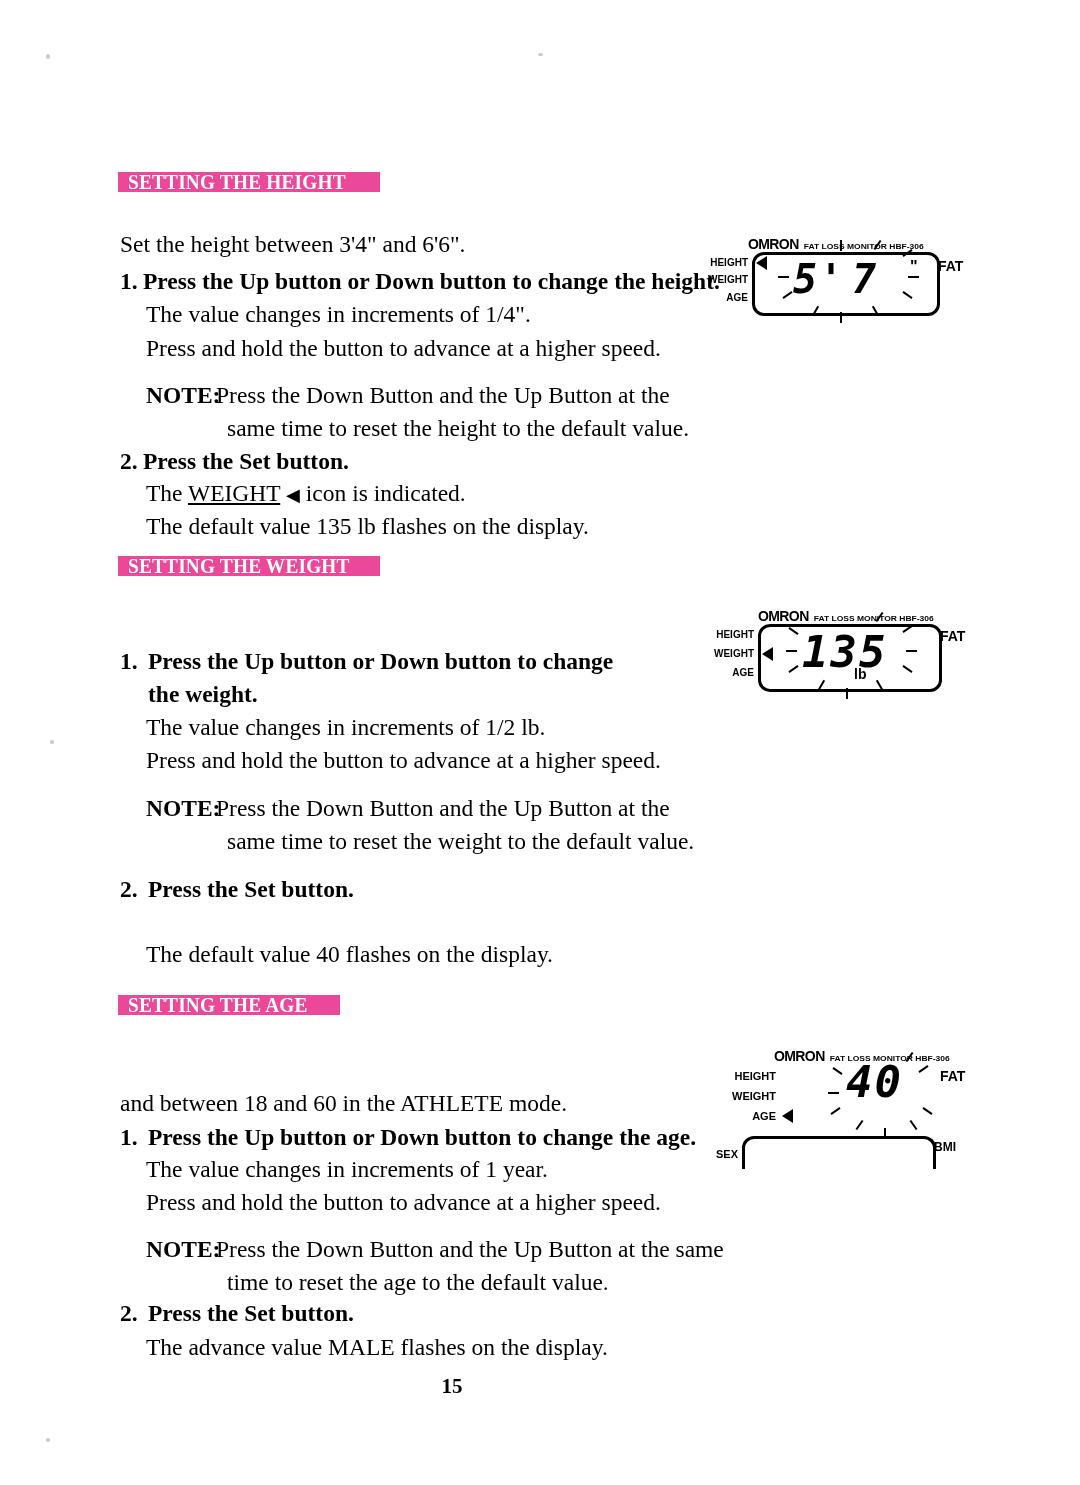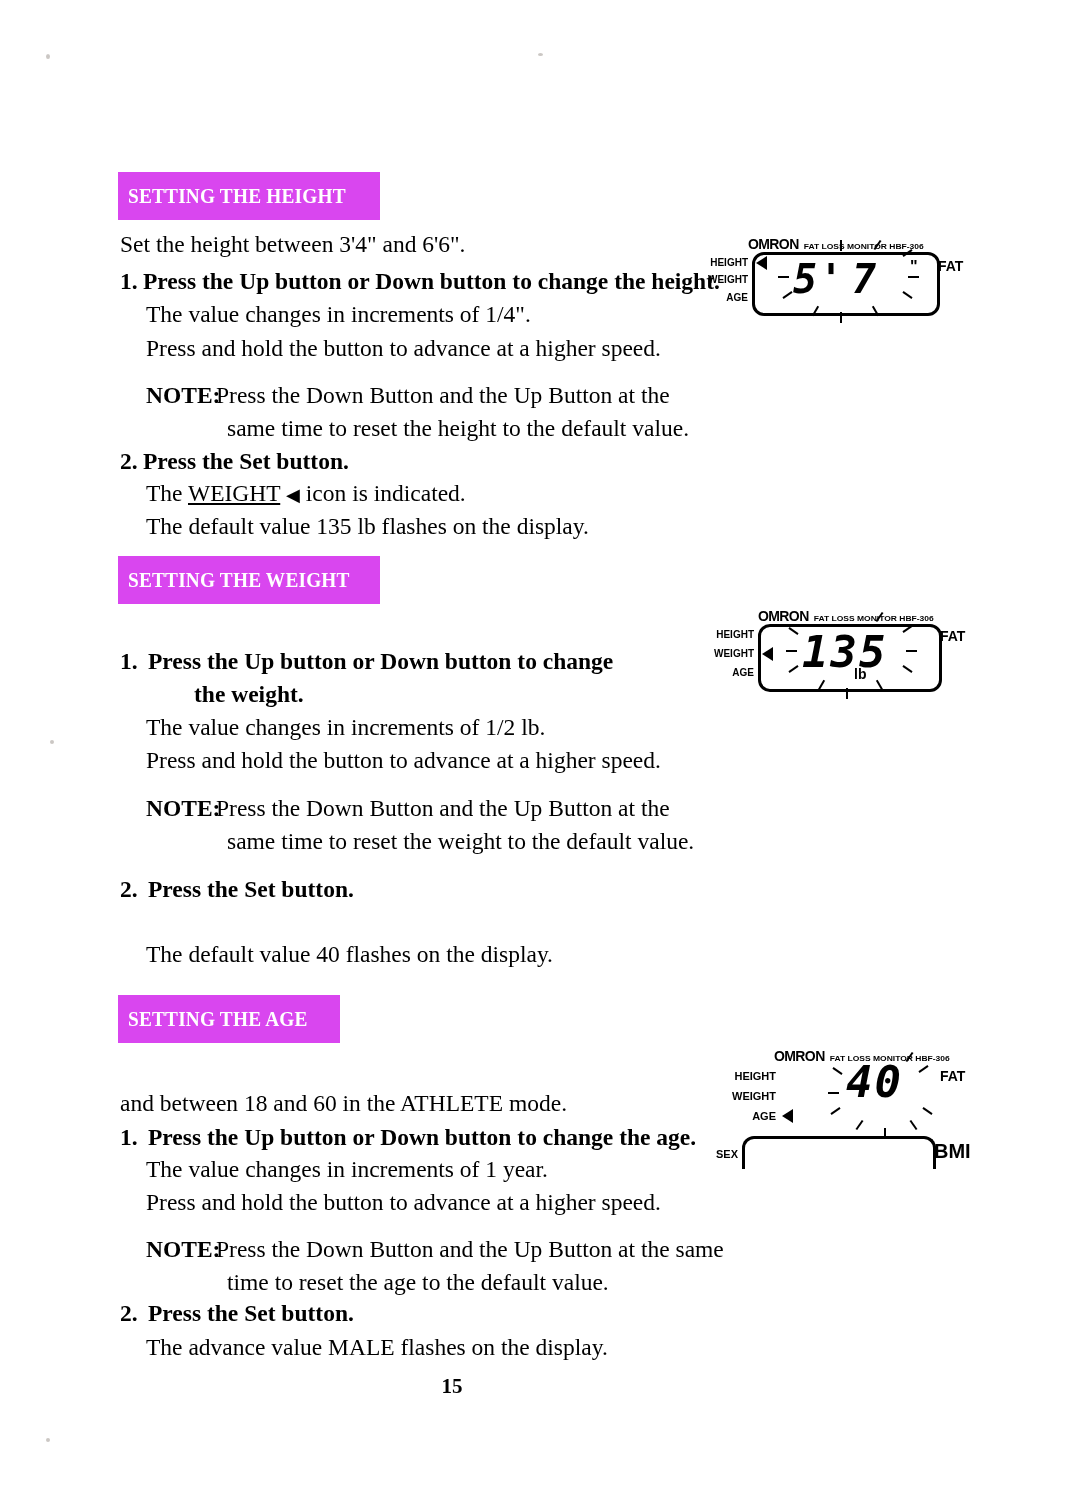--- a/index.html
+++ b/index.html
@@ -49,25 +49,25 @@
     font-size: 41px;
     letter-spacing: -0.5px;
     transform: scaleX(.90);
     white-space: nowrap;
     font-family: "Liberation Serif", "DejaVu Serif", serif;
   }
 
   
   .section-head {
     position: absolute;
-    background: #d946ef;
+    background: #ec4899;
     display: flex;
     align-items: center;
     padding: 0 10px;
-    height: 48px;
+    height: 20px;
   }
   .section-head .sh-text {
     color: #ffffff;
     font-weight: bold;
     font-size: 21px;
     letter-spacing: .2px;
     transform: scaleX(.92);
     transform-origin: left center;
     white-space: nowrap;
   }
@@ -230,21 +230,21 @@
     <div class="flash" style="left:160px; top:8px;  width:11px; height:2px; transform:rotate(-55deg);"></div>
   </div>
 
   <div class="section-head" style="left:118px; top:556px; width:242px;">
     <span class="sh-text">SETTING THE WEIGHT</span>
   </div>
 
 
   <div class="txt b" style="left:120px; top:650px;">1.</div>
   <div class="txt b" style="left:148px; top:650px;font-family:Liberation Serif, serif;">Press the Up button or Down button to change</div>
-  <div class="txt b" style="left:148px; top:683px;margin-left:46px;">the weight.</div>
+  <div class="txt b" style="left:148px; top:683px;">the weight.</div>
 
   <div class="txt" style="left:146px; top:716px;">The value changes in increments of 1/2 lb.</div>
   <div class="txt" style="left:146px; top:749px;">Press and hold the button to advance at a higher speed.</div>
 
   <div class="txt b" style="left:146px; top:797px;">NOTE:</div>
   <div class="txt" style="left:216px; top:797px;">Press the Down Button and the Up Button at the</div>
   <div class="txt" style="left:227px; top:830px;">same time to reset the weight to the default value.</div>
 
   <div class="txt b" style="left:120px; top:878px;">2.</div>
   <div class="txt b" style="left:148px; top:878px;">Press the Set button.</div>
@@ -321,19 +321,19 @@
     <div class="flash" style="left:124px; top:62px; width:11px; height:2px; transform:rotate(-35deg);"></div>
     <div class="flash" style="left:126px; top:22px; width:11px; height:2px; transform:rotate(35deg);"></div>
     <div class="flash" style="left:148px; top:76px; width:11px; height:2px; transform:rotate(-55deg);"></div>
     <div class="flash" style="left:178px; top:80px; width:2px; height:11px;"></div>
     <div class="flash" style="left:202px; top:76px; width:11px; height:2px; transform:rotate(55deg);"></div>
     <div class="flash" style="left:216px; top:62px; width:11px; height:2px; transform:rotate(35deg);"></div>
     <div class="flash" style="left:212px; top:20px; width:11px; height:2px; transform:rotate(-35deg);"></div>
     <div class="flash" style="left:198px; top:8px;  width:11px; height:2px; transform:rotate(-55deg);"></div>
 
     <div class="bmi-box" style="left:36px; top:88px; width:188px; height:30px;"></div>
-    <div class="side-label" style="left:228px; top:92px; font-size:20px; text-align:left;">BMI</div>
+    <div class="side-label" style="left:228px; top:92px; font-size:12px; text-align:left;">BMI</div>
     <div class="side-label left" style="left:-4px; top:100px; width:36px; font-size:11px;">SEX</div>
   </div>
 
   <div class="page-num" style="top:1374px;">15</div>
 
 </div>
 
 </body></html>

